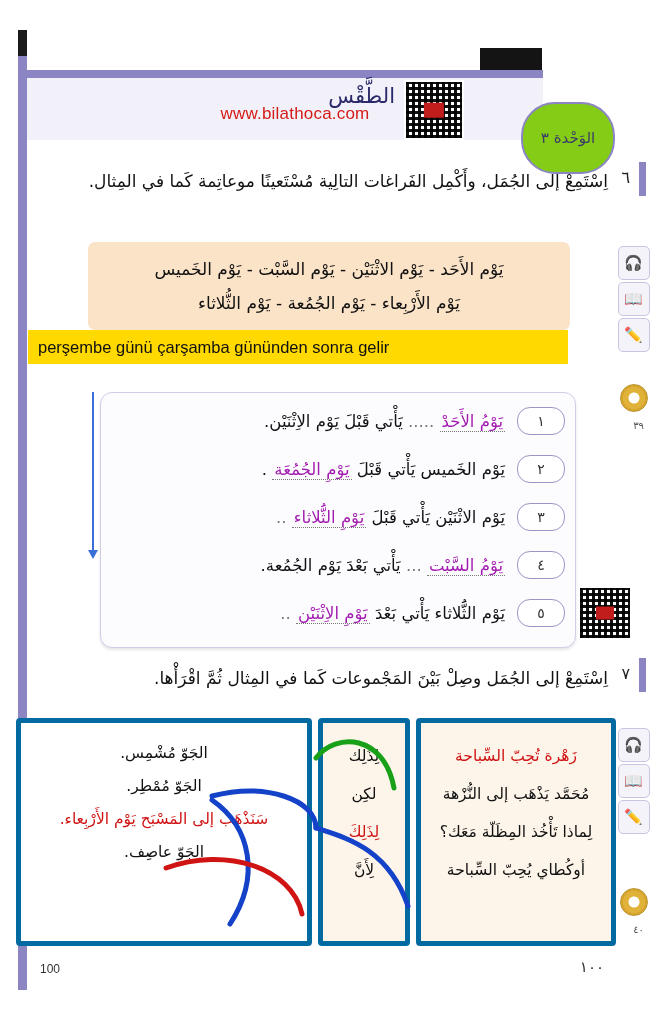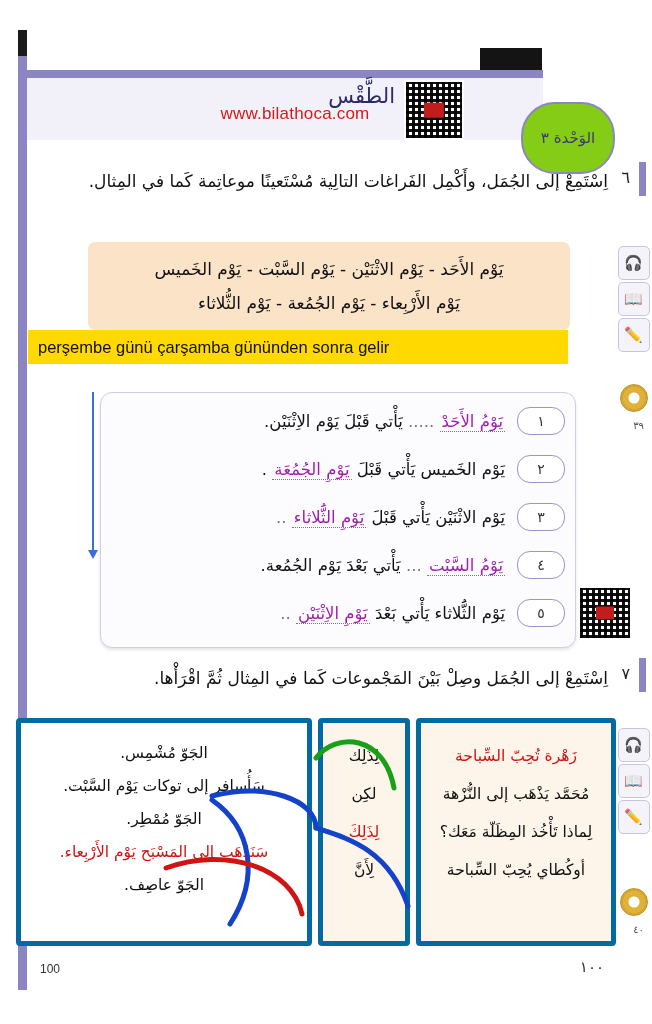--- a/index.html
+++ b/index.html
@@ -476,21 +476,20 @@
 
     <div class="match-col col-mid">
       <div class="m-line ctr">لِذَلِك</div>
       <div class="m-line ctr">لكِن</div>
       <div class="m-line ctr red">لِذَلِكَ</div>
       <div class="m-line ctr">لِأَنَّ</div>
     </div>
 
     <div class="match-col col-left">
       <div class="m-line ctr" style="line-height:33px;">الجَوّ مُشْمِس.</div>
-      <div class="m-line ctr" style="line-height:33px;">سَأُسافِر إلى توكات يَوْم السَّبْت.</div>
       <div class="m-line ctr" style="line-height:33px;">الجَوّ مُمْطِر.</div>
       <div class="m-line ctr red" style="line-height:33px;">سَنَذْهَب إلى المَسْبَح يَوْم الأَرْبِعاء.</div>
       <div class="m-line ctr" style="line-height:33px;">الجَوّ عاصِف.</div>
     </div>
   </div>
 
   <svg class="scribbles" viewBox="0 0 600 228">
     <path d="M300 40 C 320 14, 368 16, 378 70" stroke="#18a018" stroke-width="5" fill="none" stroke-linecap="round"></path>
     <path d="M196 78 C 250 64, 300 82, 300 110" stroke="#1442c8" stroke-width="5" fill="none" stroke-linecap="round"></path>
     <path d="M196 82 C 236 110, 244 160, 214 206" stroke="#1442c8" stroke-width="5" fill="none" stroke-linecap="round"></path>

